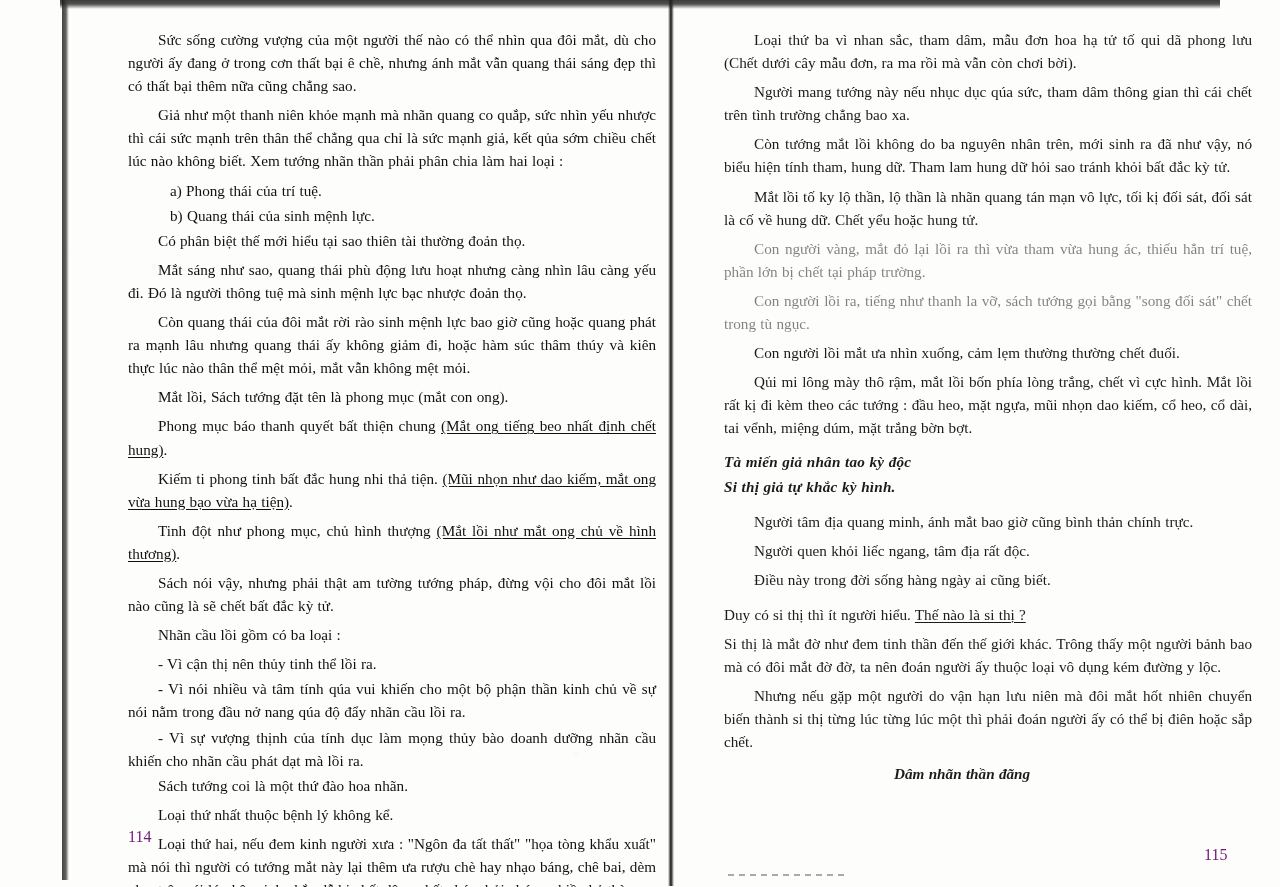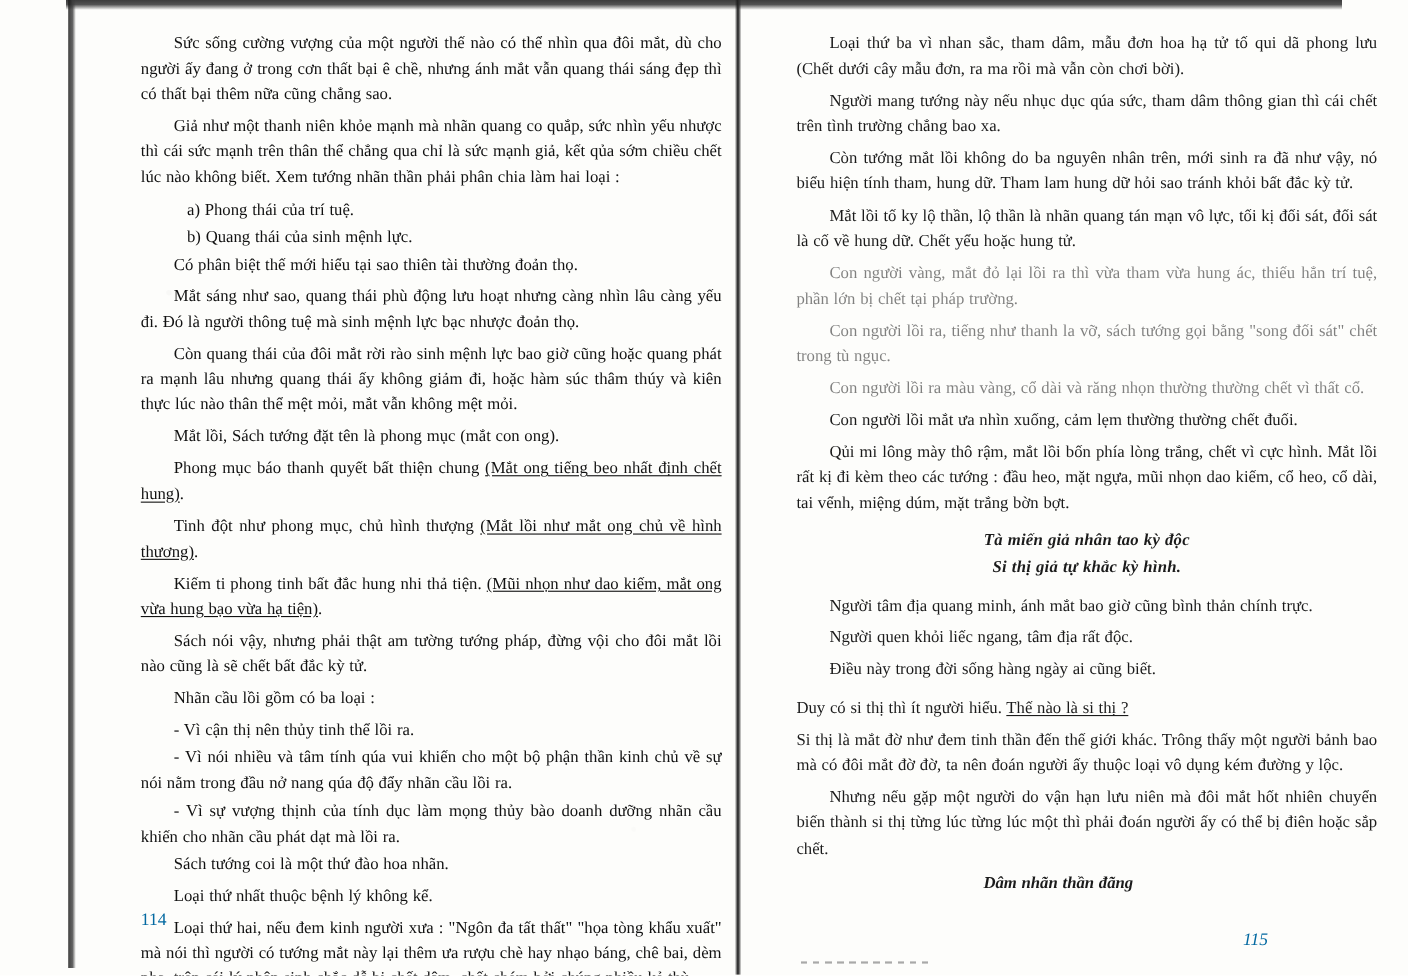--- a/index.html
+++ b/index.html
@@ -67,21 +67,20 @@
     text-indent: 30px;
     word-spacing: 0.5px;
   }
   p.noindent { text-indent: 0; }
   p.sub { text-indent: 42px; margin-bottom: 2px; }
   p.dash { text-indent: 30px; margin-bottom: 2px; }
 
   .u { text-decoration: underline; text-underline-offset: 2px; }
 
   .verse {
-    text-align: center;
     font-style: italic;
     font-weight: bold;
     text-indent: 0;
     margin: 10px 0 2px 0;
     letter-spacing: .2px;
   }
   .verse.second { margin-top: 0; margin-bottom: 12px; }
 
   .verse-left {
     text-indent: 0;
@@ -89,24 +88,24 @@
     font-weight: bold;
     margin: 8px 0 1px 0;
     padding-left: 170px;
   }
   .verse-left.second { margin-top: 0; margin-bottom: 10px; }
 
   .folio {
     position: absolute;
     font-size: 16px;
     font-family: "Liberation Serif", serif;
-    color: #0369a1;
+    color: #701a75;
   }
   .folio.left  { left: 128px; top: 828px; }
-  .folio.right { left: 1130px; top: 846px; font-style: italic; }
+  .folio.right { left: 1204px; top: 846px; }
 
   .fade { opacity: .55; }
 
   .bottom-mark {
     position: absolute;
     left: 728px; top: 874px; width: 120px; height: 2px;
     background: repeating-linear-gradient(90deg, #555 0 6px, transparent 6px 11px);
     opacity: .5;
   }
 </style>
@@ -127,45 +126,44 @@
     <p>Có phân biệt thế mới hiểu tại sao thiên tài thường đoản thọ.</p>
     <p>Mắt sáng như sao, quang thái phù động lưu hoạt nhưng càng nhìn lâu càng yếu đi. Đó là người thông tuệ mà sinh mệnh lực bạc nhược đoản thọ.</p>
     <p>Còn quang thái của đôi mắt rời rào sinh mệnh lực bao giờ cũng hoặc quang phát ra mạnh lâu nhưng quang thái ấy không giảm đi, hoặc hàm súc thâm thúy và kiên thực lúc nào thân thể mệt mỏi, mắt vẫn không mệt mỏi.</p>
     <p>Mắt lồi, Sách tướng đặt tên là phong mục (mắt con ong).</p>
 
     <p>
       <span>Phong mục báo thanh quyết bất thiện chung </span><span class="u">(Mắt ong tiếng beo nhất định chết hung)</span><span>.</span>
     </p>
 
     <p>
-      <span>Tinh đột như phong mục, chủ hình thượng </span><span class="u">(Mắt lồi như mắt ong chủ về hình thương)</span><span>.</span>
+      <span>Kiếm ti phong tinh bất đắc hung nhi thả tiện. </span><span class="u">(Mũi nhọn như dao kiếm, mắt ong vừa hung bạo vừa hạ tiện)</span><span>.</span>
     </p>
 
     <p>
-      <span>Kiếm ti phong tinh bất đắc hung nhi thả tiện. </span><span class="u">(Mũi nhọn như dao kiếm, mắt ong vừa hung bạo vừa hạ tiện)</span><span>.</span>
+      <span>Tinh đột như phong mục, chủ hình thượng </span><span class="u">(Mắt lồi như mắt ong chủ về hình thương)</span><span>.</span>
     </p>
 
     <p>Sách nói vậy, nhưng phải thật am tường tướng pháp, đừng vội cho đôi mắt lồi nào cũng là sẽ chết bất đắc kỳ tử.</p>
     <p>Nhãn cầu lồi gồm có ba loại :</p>
     <p class="dash">- Vì cận thị nên thủy tinh thể lồi ra.</p>
     <p class="dash">- Vì nói nhiều và tâm tính qúa vui khiến cho một bộ phận thần kinh chủ về sự nói nằm trong đầu nở nang qúa độ đẩy nhãn cầu lồi ra.</p>
     <p class="dash">- Vì sự vượng thịnh của tính dục làm mọng thủy bào doanh dưỡng nhãn cầu khiến cho nhãn cầu phát dạt mà lồi ra.</p>
     <p>Sách tướng coi là một thứ đào hoa nhãn.</p>
     <p>Loại thứ nhất thuộc bệnh lý không kể.</p>
     <p>Loại thứ hai, nếu đem kinh người xưa : "Ngôn đa tất thất" "họa tòng khẩu xuất" mà nói thì người có tướng mắt này lại thêm ưa rượu chè hay nhạo báng, chê bai, dèm pha, trên cái lý nhân sinh chắc dễ bị chết dâm, chết chém bởi chúng nhiều kẻ thù.</p>
   </div>
 
   <div class="col right">
     <p>Loại thứ ba vì nhan sắc, tham dâm, mẫu đơn hoa hạ tử tố qui dã phong lưu (Chết dưới cây mẫu đơn, ra ma rồi mà vẫn còn chơi bời).</p>
     <p>Người mang tướng này nếu nhục dục qúa sức, tham dâm thông gian thì cái chết trên tình trường chẳng bao xa.</p>
     <p>Còn tướng mắt lồi không do ba nguyên nhân trên, mới sinh ra đã như vậy, nó biểu hiện tính tham, hung dữ. Tham lam hung dữ hỏi sao tránh khỏi bất đắc kỳ tử.</p>
     <p>Mắt lồi tố ky lộ thần, lộ thần là nhãn quang tán mạn vô lực, tối kị đối sát, đối sát là cố về hung dữ. Chết yểu hoặc hung tử.</p>
     <p class="fade">Con người vàng, mắt đỏ lại lồi ra thì vừa tham vừa hung ác, thiếu hẳn trí tuệ, phần lớn bị chết tại pháp trường.</p>
     <p class="fade">Con người lồi ra, tiếng như thanh la vỡ, sách tướng gọi bằng "song đối sát" chết trong tù ngục.</p>
-    <p class="fade">Con người lồi ra màu vàng, cổ dài và răng nhọn thường thường chết vì thất cổ.</p>
     <p>Con người lồi mắt ưa nhìn xuống, cảm lẹm thường thường chết đuối.</p>
     <p>Qủi mi lông mày thô rậm, mắt lồi bốn phía lòng trắng, chết vì cực hình. Mắt lồi rất kị đi kèm theo các tướng : đầu heo, mặt ngựa, mũi nhọn dao kiếm, cổ heo, cổ dài, tai vểnh, miệng dúm, mặt trắng bờn bợt.</p>
 
     <p class="verse">Tà miến giả nhân tao kỳ độc</p>
     <p class="verse second">Si thị giả tự khắc kỳ hình.</p>
 
     <p>Người tâm địa quang minh, ánh mắt bao giờ cũng bình thản chính trực.</p>
     <p>Người quen khỏi liếc ngang, tâm địa rất độc.</p>
     <p>Điều này trong đời sống hàng ngày ai cũng biết.</p>
 

